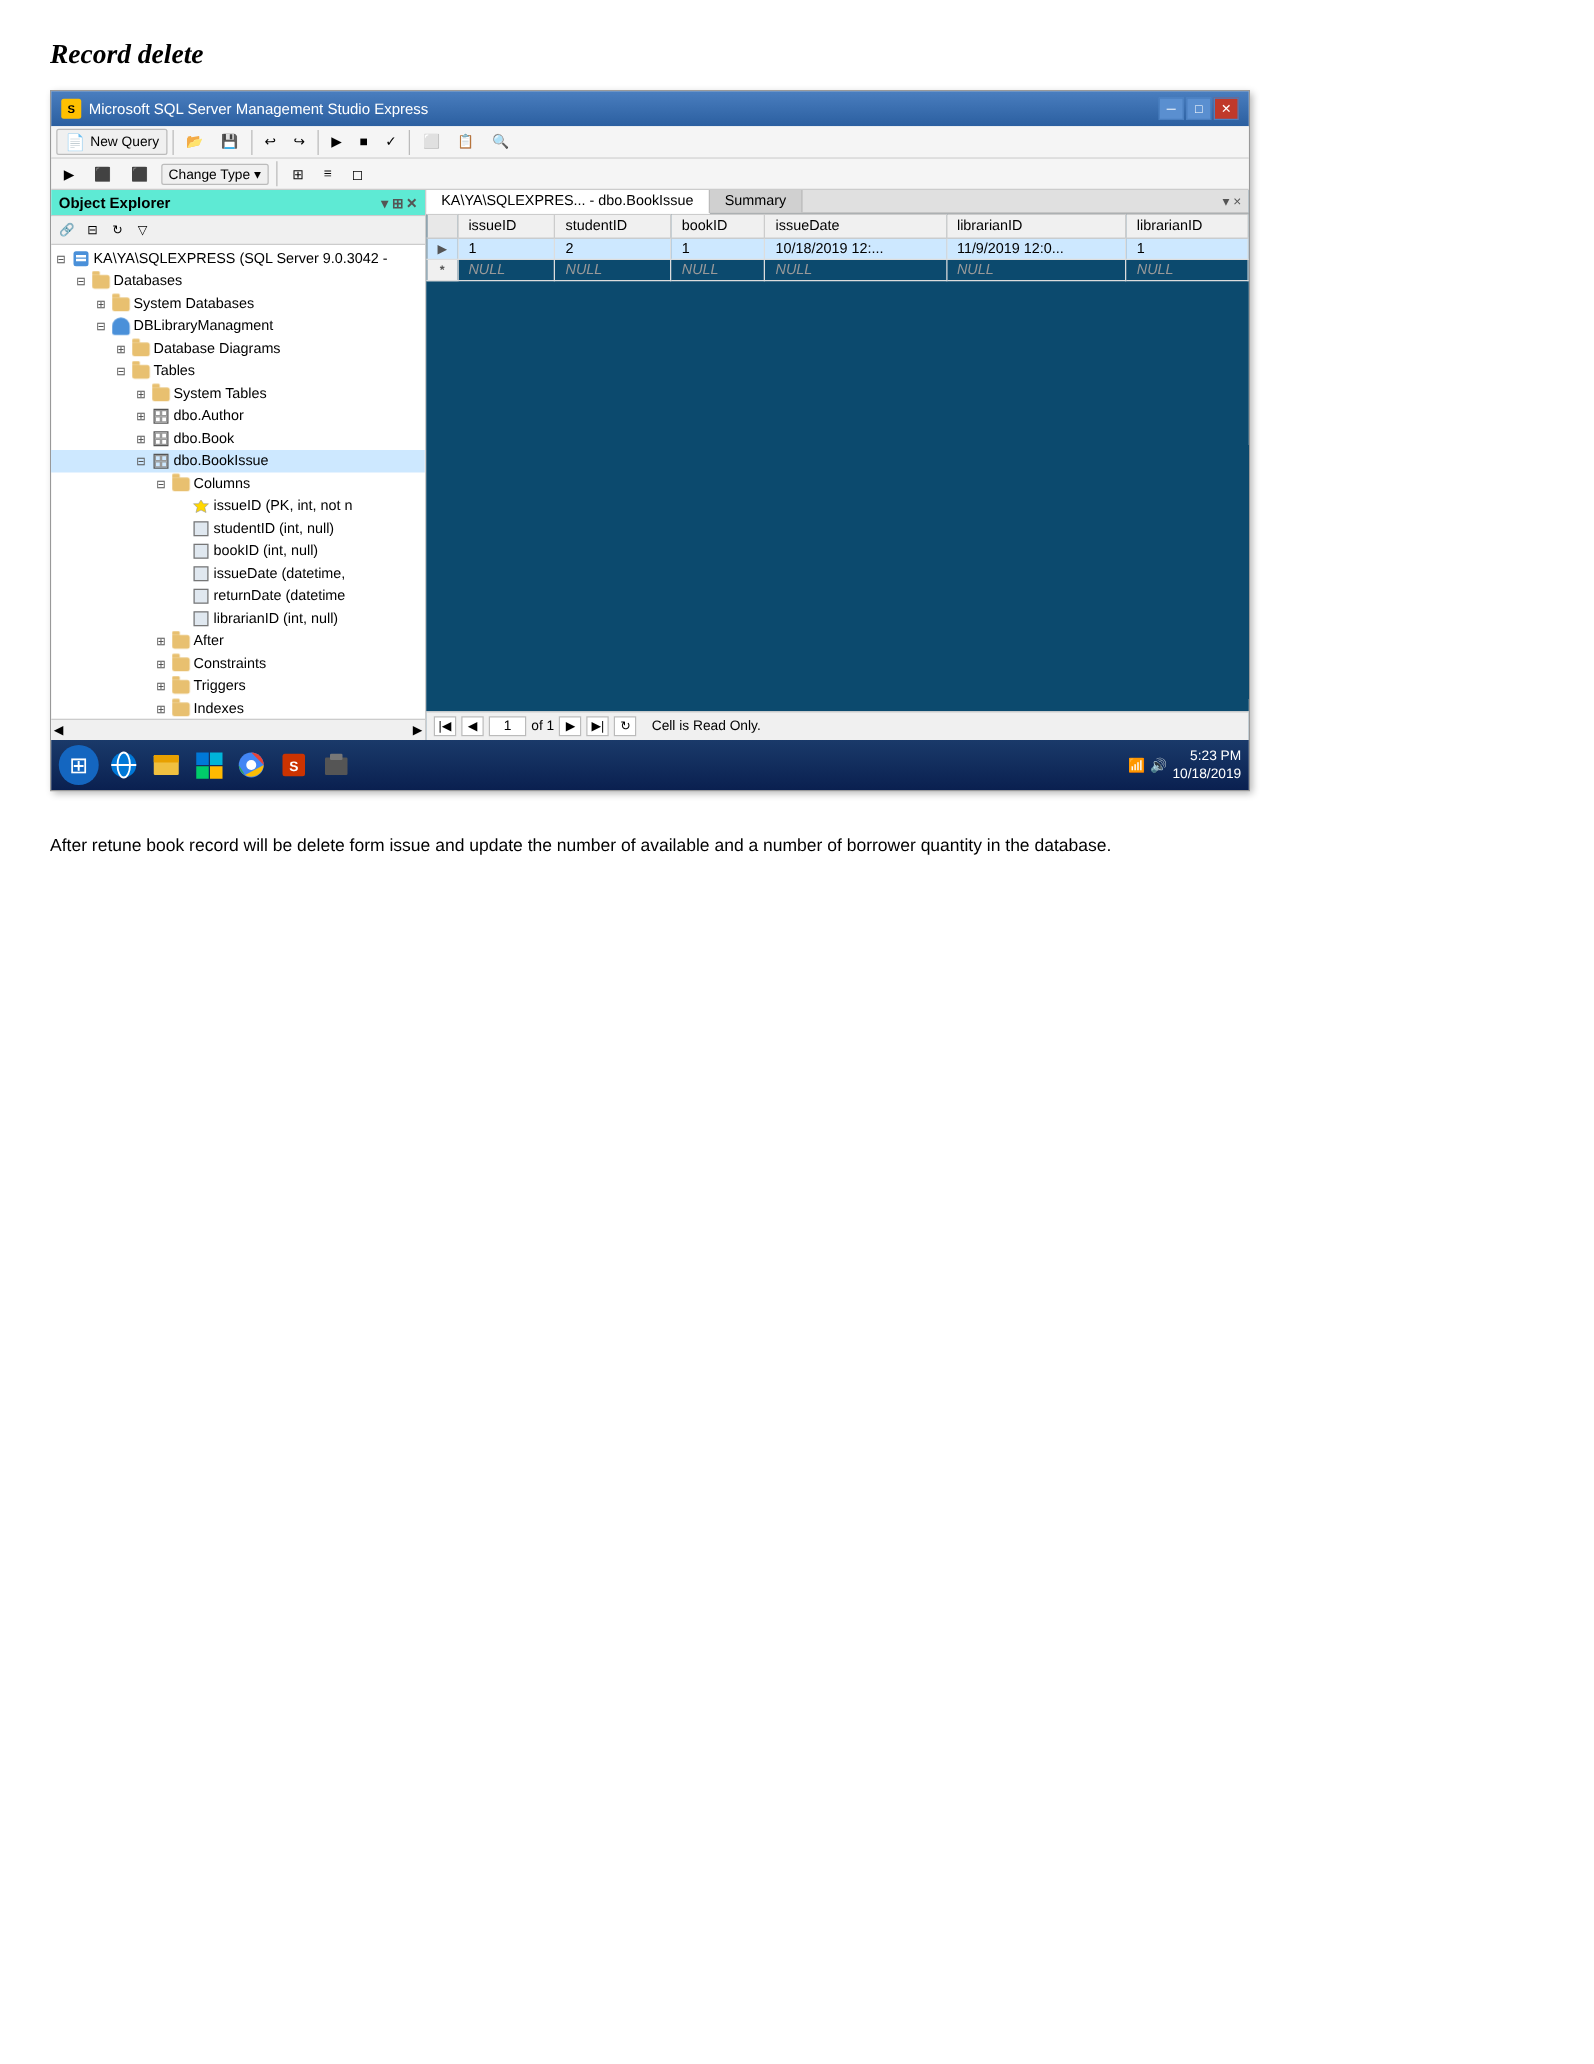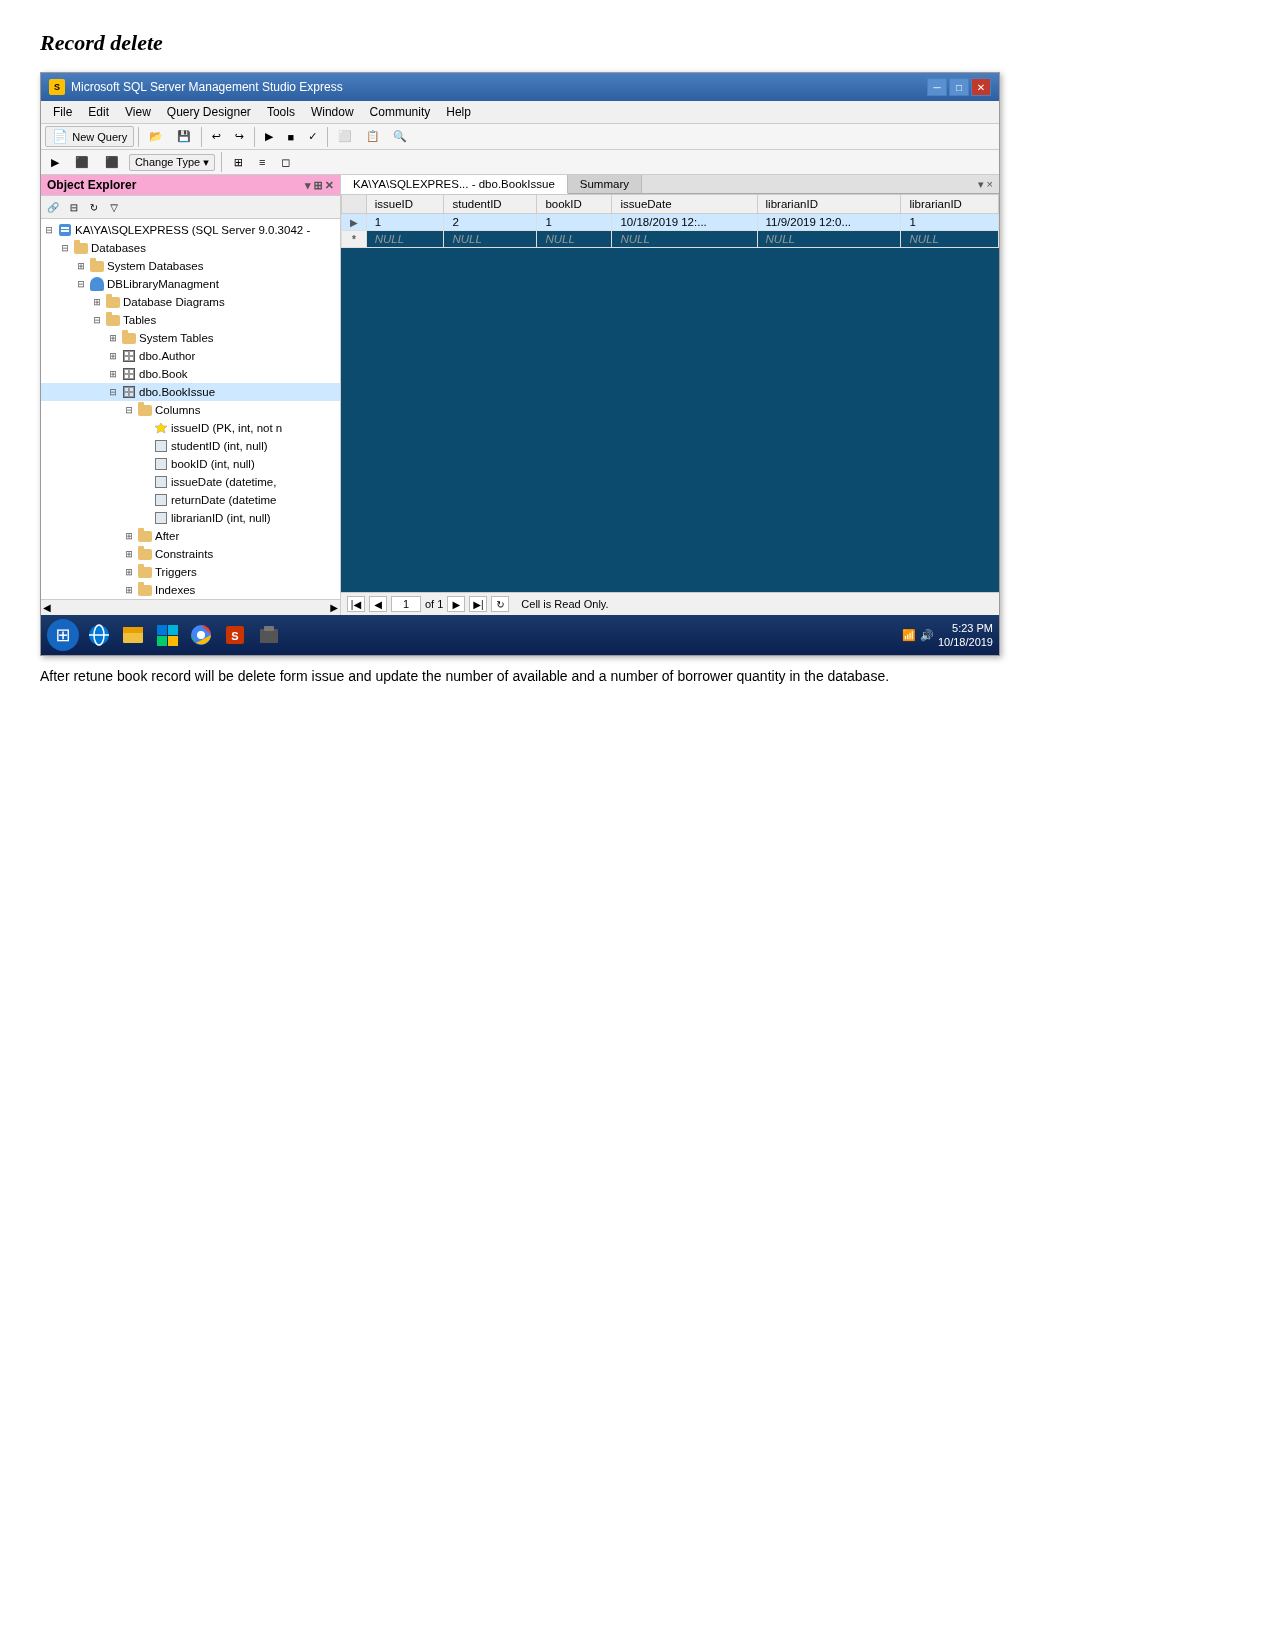--- a/index.html
+++ b/index.html
@@ -164,21 +164,21 @@
     
     .object-explorer {
       width: 300px;
       min-width: 220px;
       border-right: 1px solid #ccc;
       display: flex;
       flex-direction: column;
       background: #fff;
     }
     .object-explorer-header {
-      background: #f9a8d4;
+      background: #5eead4;
       padding: 3px 6px;
       font-size: 12px;
       font-weight: bold;
       border-bottom: 1px solid #ccc;
       display: flex;
       align-items: center;
       justify-content: space-between;
     }
     .oe-toolbar {
       background: #f0f0f0;
@@ -425,21 +425,21 @@
       color: #fff;
       font-size: 11px;
     }
     .taskbar-time {
       text-align: right;
       line-height: 1.3;
     }
 
     
     .description {
-      margin-top: 9px;
+      margin-top: 32px;
       font-size: 14px;
       line-height: 1.7;
       max-width: 860px;
     }
 
     
     .indent-1 { padding-left: 16px; }
     .indent-2 { padding-left: 32px; }
     .indent-3 { padding-left: 48px; }
     .indent-4 { padding-left: 64px; }
@@ -470,30 +470,20 @@
         <div class="title-bar-icon">S</div>
         <span class="title-bar-text">Microsoft SQL Server Management Studio Express</span>
       </div>
       <div class="title-bar-controls">
         <div class="title-btn">─</div>
         <div class="title-btn">□</div>
         <div class="title-btn close">✕</div>
       </div>
     </div>
 
-    <div class="menu-bar">
-      <span class="menu-item">File</span>
-      <span class="menu-item">Edit</span>
-      <span class="menu-item">View</span>
-      <span class="menu-item">Query Designer</span>
-      <span class="menu-item">Tools</span>
-      <span class="menu-item">Window</span>
-      <span class="menu-item">Community</span>
-      <span class="menu-item">Help</span>
-    </div>
 
     <div class="toolbar">
       <button class="new-query-btn">
         <span style="color:#ffa500; font-size:13px;">📄</span>
         <span>New Query</span>
       </button>
       <div class="toolbar-sep"></div>
       <button class="toolbar-btn">
         <span>📂</span>
       </button>

